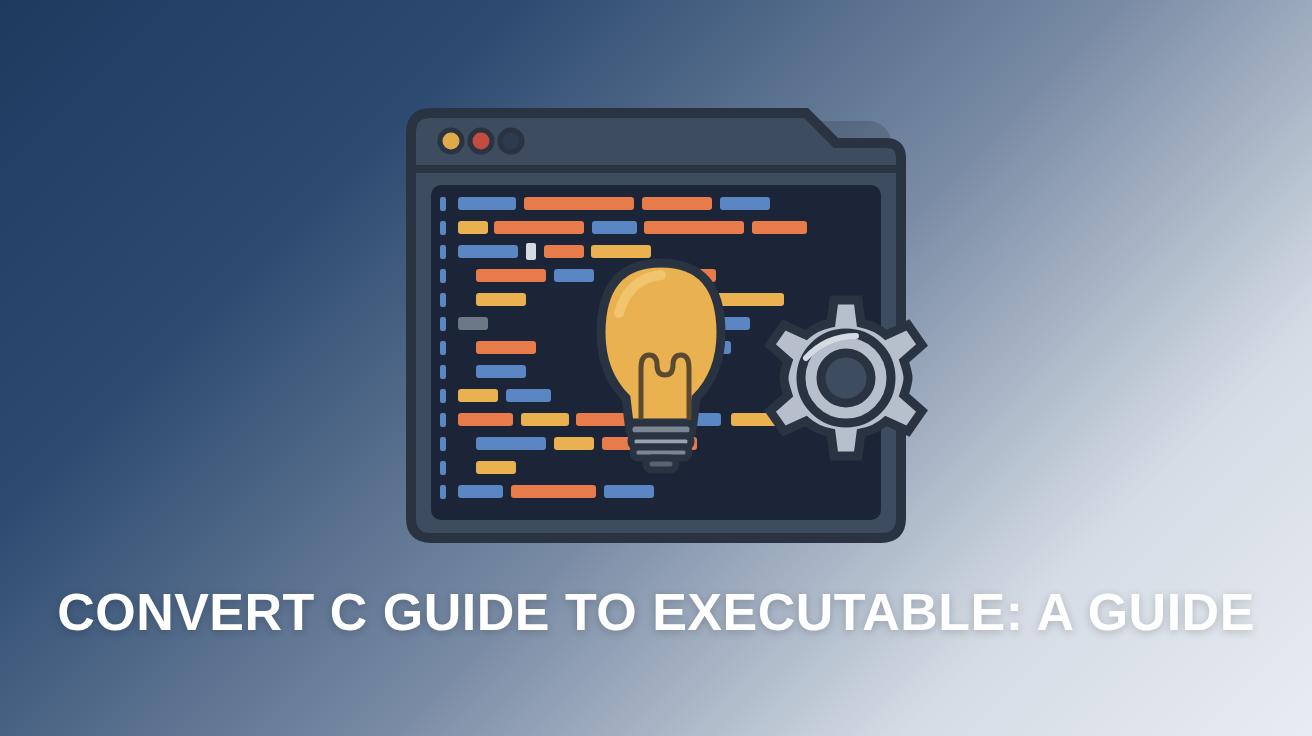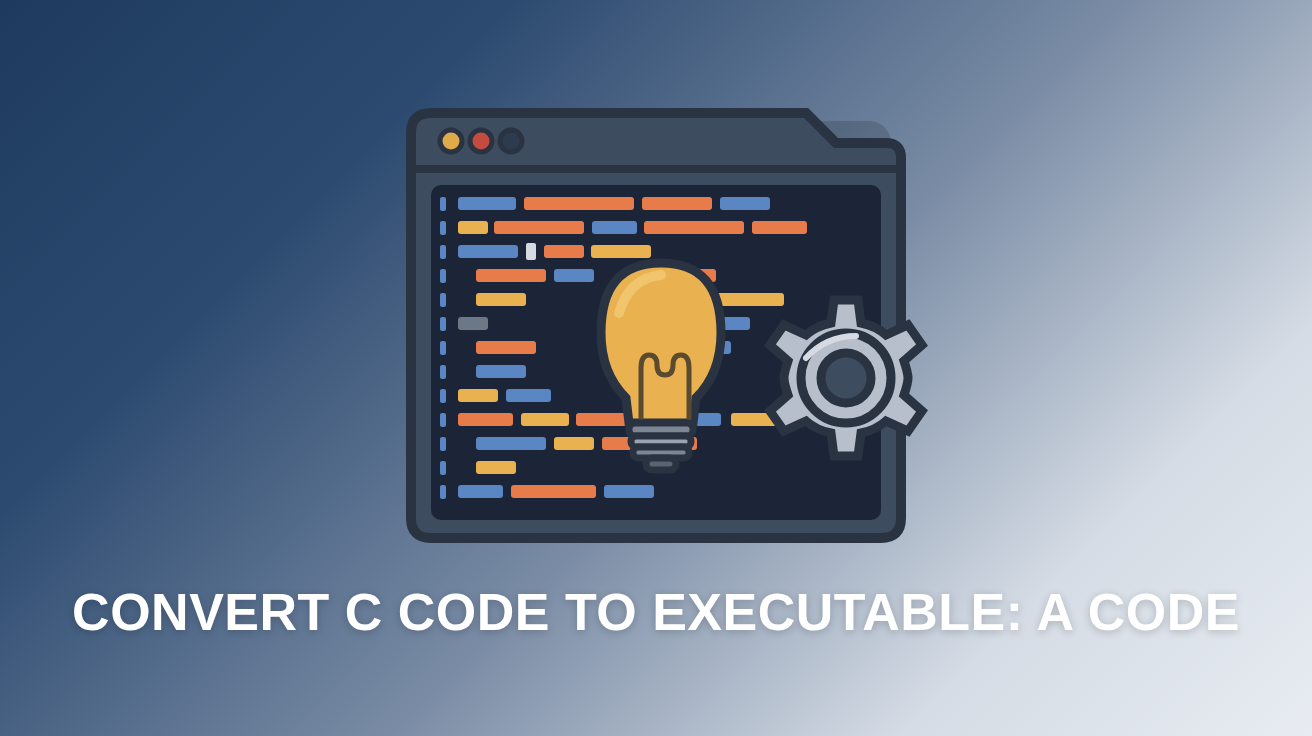--- a/index.html
+++ b/index.html
@@ -144,14 +144,14 @@
         <g fill="#b6bfcb" stroke="#2a3342" stroke-width="9">
           <path d="M -12 -78 L 12 -78 L 15 -55 Q 30 -52 40 -43 L 62 -53 L 76 -33 L 58 -17 Q 62 -5 62 0 Q 62 5 58 17 L 76 33 L 62 53 L 40 43 Q 30 52 15 55 L 12 78 L -12 78 L -15 55 Q -30 52 -40 43 L -62 53 L -76 33 L -58 17 Q -62 5 -62 0 Q -62 -5 -58 -17 L -76 -33 L -62 -53 L -40 -43 Q -30 -52 -15 -55 Z"></path>
         </g>
         <circle cx="0" cy="0" r="45" fill="#b6bfcb" stroke="#2a3342" stroke-width="9"></circle>
         <circle cx="0" cy="0" r="25" fill="#3e4c5f" stroke="#2a3342" stroke-width="9"></circle>
         <path d="M -40 -20 Q -20 -42 10 -42" fill="none" stroke="#d6dbe3" stroke-width="6" stroke-linecap="round"></path>
       </g>
     </svg>
   </div>
 
-  <h1 class="title">CONVERT C CODE TO EXECUTABLE: A CODE</h1>
+  <h1 class="title">CONVERT C GUIDE TO EXECUTABLE: A GUIDE</h1>
 </div>
 
 </body></html>

